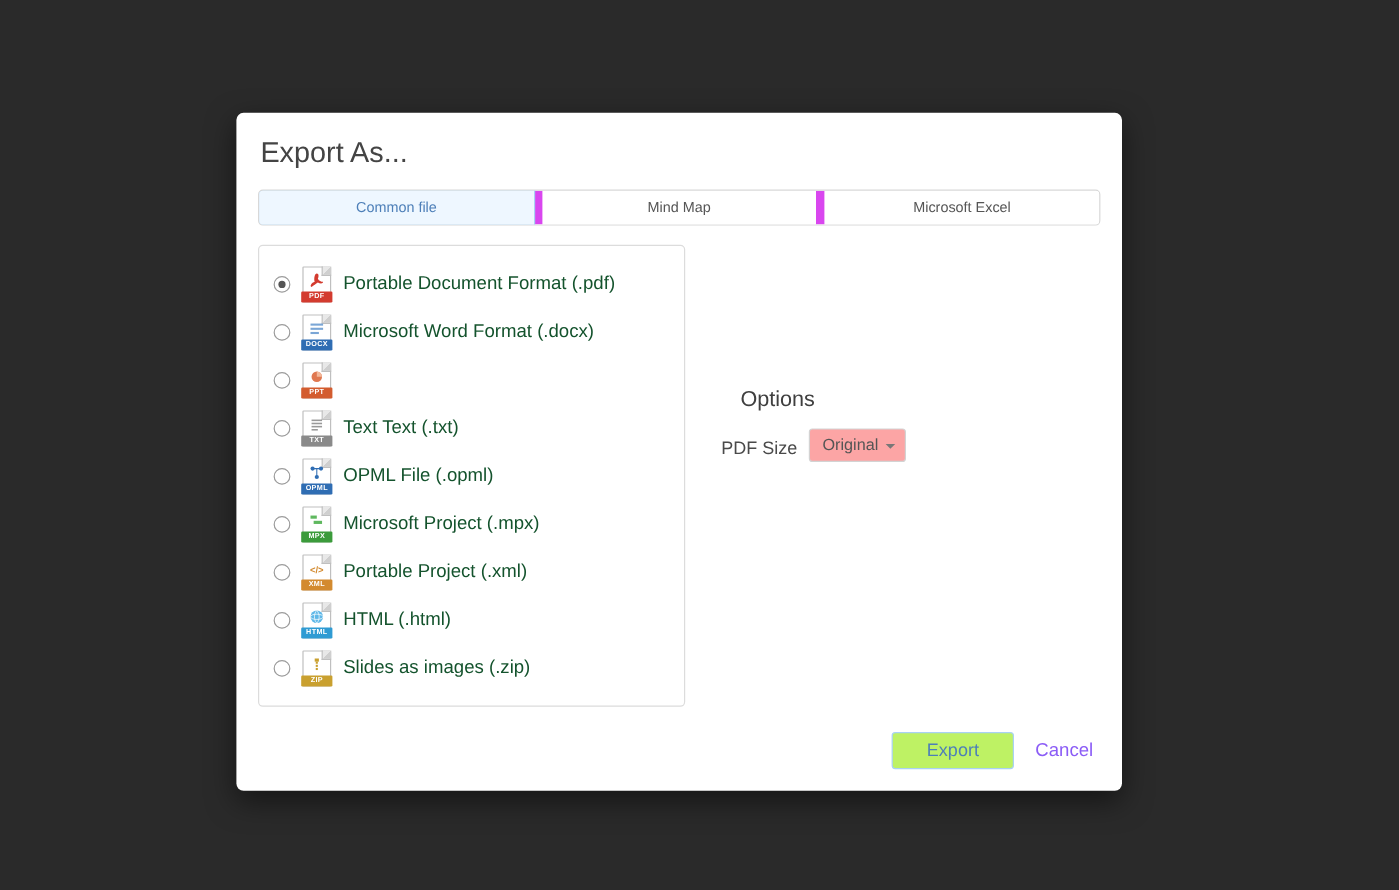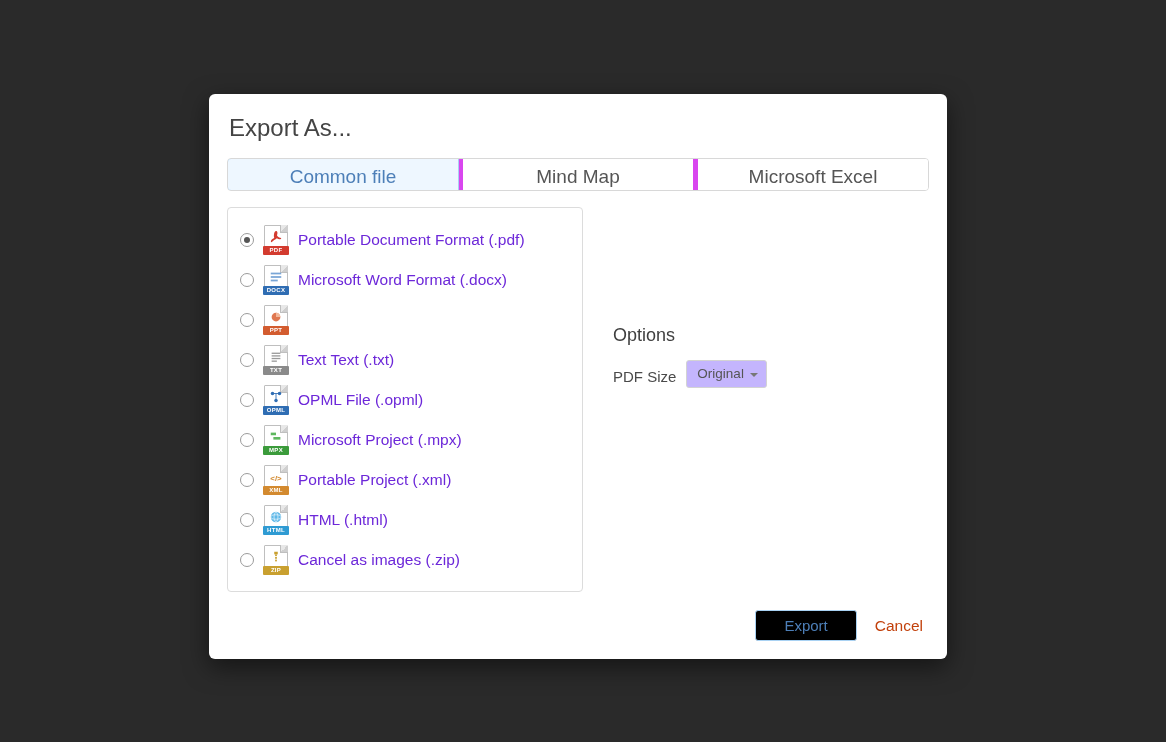--- a/index.html
+++ b/index.html
@@ -6,21 +6,21 @@
   html, body { width: 1166px; height: 742px; }
   body {
     background: #2a2a2a;
     font-family: -apple-system, "Segoe UI", "Helvetica Neue", Arial, sans-serif;
     font-size: 15px;
     color: #4a4a4a;
     position: relative;
   }
   .dialog {
     position: absolute;
-    left: 209px;
+    left: 197px;
     top: 94px;
     width: 738px;
     height: 565px;
     background: #fff;
     border-radius: 6px;
     box-shadow: 0 8px 24px rgba(0,0,0,0.5);
     padding: 20px 18px 18px 18px;
     display: flex;
     flex-direction: column;
   }
@@ -35,26 +35,26 @@
     display: flex;
     border: 1px solid #d8d8d8;
     border-radius: 4px;
     overflow: hidden;
     margin-bottom: 16px;
   }
   .tab {
     flex: 1;
     text-align: center;
     padding: 7px 0;
-    font-size: 19px;
+    font-size: 12px;
     color: #555;
     cursor: pointer;
     background: #fff;
   }
-  .tab + .tab { border-left: 5px solid #d946ef; }
+  .tab + .tab { border-left: 7px solid #d946ef; }
   .tab.active {
     background: #eef7ff;
     color: #4d7fb8;
     border: 1px solid #a9d2f3;
     margin: -1px;
     border-radius: 4px 0 0 4px;
     position: relative;
     z-index: 1;
   }
   .body {
@@ -136,49 +136,50 @@
   .ficon .inner {
     position: absolute;
     top: 5px;
     left: 3px;
     right: 3px;
     bottom: 11px;
     display: flex;
     align-items: center;
     justify-content: center;
   }
-  .format-label { font-size: 15.5px; color: #6d28d9; text-align: right; }
+  .format-label { font-size: 15.5px; color: #14532d; text-align: right; }
   .options {
     flex: 1;
     padding-top: 118px;
     padding-right: 18px;
   }
   .options h3 {
     font-size: 18px;
     font-weight: 400;
     color: #3f3f3f;
     margin-bottom: 14px;
+    margin-left: 16px;
   }
   .opt-row {
     display: flex;
     align-items: flex-end;
     gap: 10px;
     margin-bottom: 10px;
     font-size: 15px;
     color: #4a4a4a;
     line-height: 1.5;
   }
   .opt-label { flex: none; }
   .dropdown {
     border: 1px solid #d3d3d3;
     border-radius: 3px;
     padding: 3px 22px 3px 10px;
     font-size: 13.5px;
     color: #555;
-    background: #c4b5fd;
+    background: #fca5a5;
     position: relative;
     cursor: pointer;
   }
   .dropdown::after {
     content: "";
     position: absolute;
     right: 8px;
     top: 50%;
     margin-top: -1px;
     border-left: 4px solid transparent;
@@ -205,32 +206,32 @@
   }
   .footer {
     display: flex;
     justify-content: flex-end;
     align-items: center;
     gap: 18px;
     margin-top: 18px;
     padding-right: 6px;
   }
   .btn-primary {
-    background: #000000;
+    background: #bef264;
     border: 1px solid #a9d2f3;
     color: #4d7fb8;
     padding: 6px 28px;
     border-radius: 3px;
     font-size: 15px;
     cursor: pointer;
   }
   .btn-text {
     background: none;
     border: none;
-    color: #c2410c;
+    color: #8b5cf6;
     font-size: 15.5px;
     cursor: pointer;
   }
 </style>
 </head>
 <body>
 
 <div class="dialog">
   <div class="title">Export As...</div>
 
@@ -373,21 +374,21 @@
             <span class="inner">
               <svg viewBox="0 0 16 16" width="14" height="14">
                 <rect x="6" y="2" width="4" height="3" fill="#c9a02f"></rect>
                 <rect x="7" y="5" width="2" height="2" fill="#c9a02f"></rect>
                 <rect x="7" y="8" width="2" height="2" fill="#c9a02f"></rect>
                 <rect x="7" y="11" width="2" height="2" fill="#c9a02f"></rect>
               </svg>
             </span>
             <span class="badge" style="background: rgb(201, 160, 47);">ZIP</span>
           </span>
-          <span class="format-label">Cancel as images (.zip)</span>
+          <span class="format-label">Slides as images (.zip)</span>
         </div>
       </div>
 
     <div class="options">
       <h3>Options</h3>
 
       <div class="opt-row">
         <span class="opt-label">PDF Size</span>
         <span class="dropdown">Original</span>
       </div>

